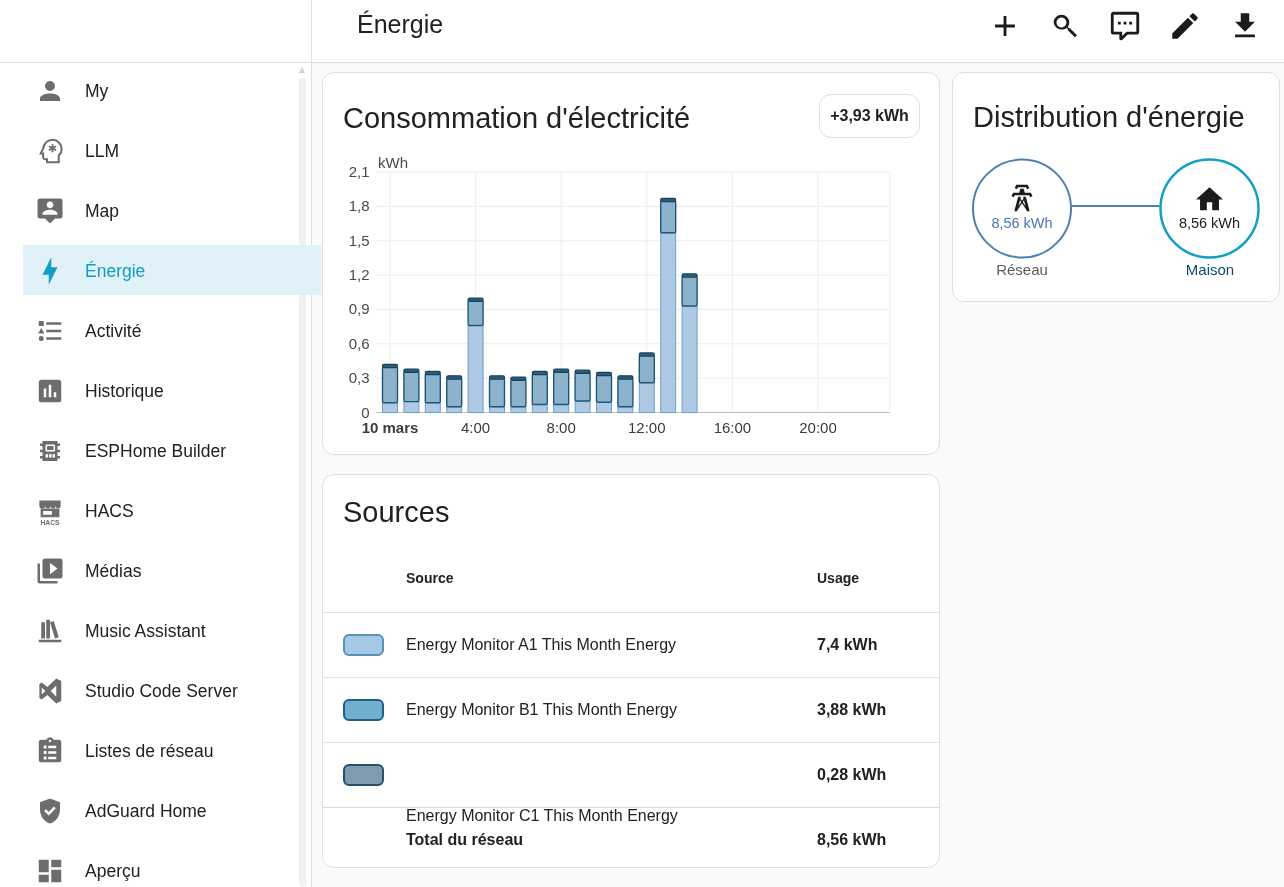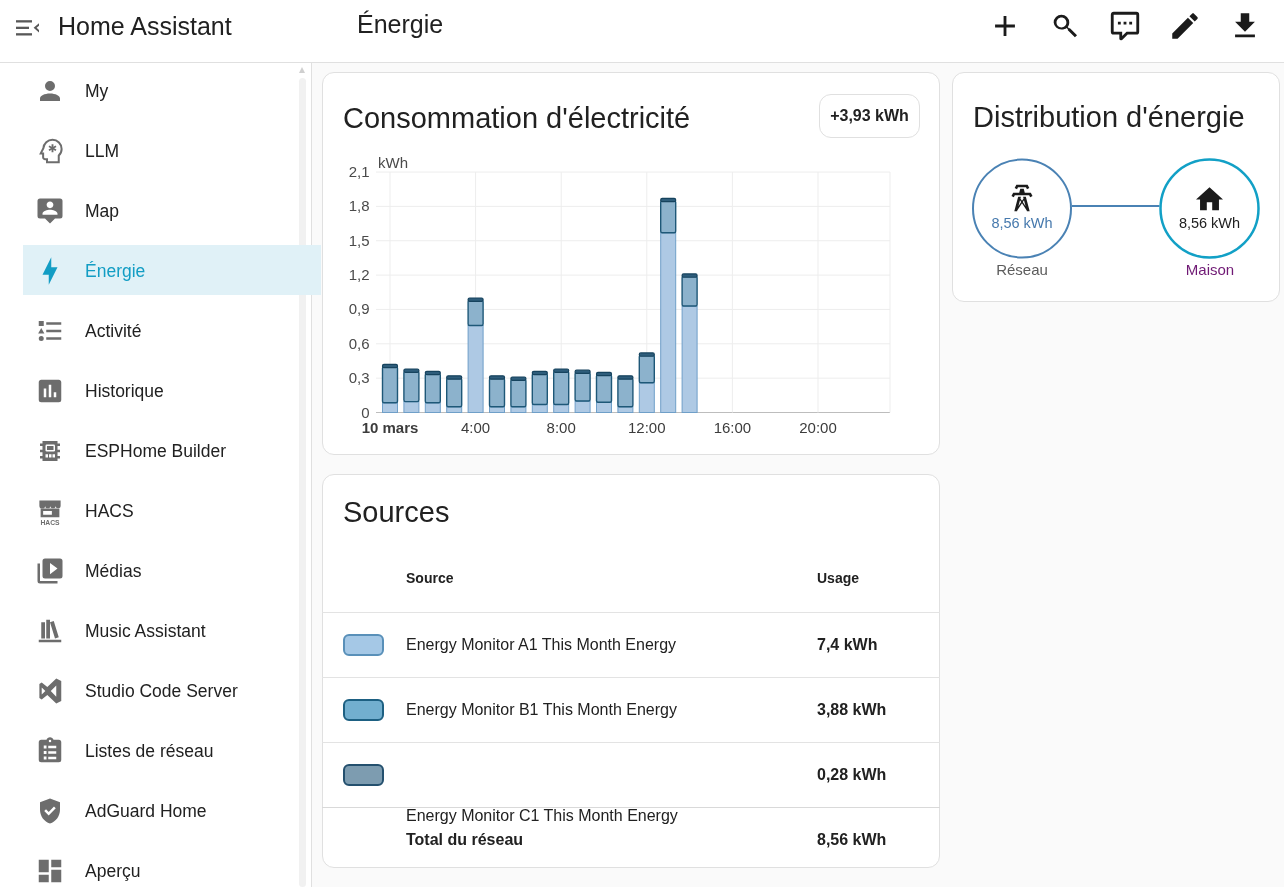--- a/index.html
+++ b/index.html
@@ -57,31 +57,20 @@
 <svg class="tbicon" style="left:1168px" viewBox="0 0 24 24">
     <path fill="#1b1b1b" d="M20.71,7.04C21.1,6.65 21.1,6 20.71,5.63L18.37,3.29C18,2.9 17.35,2.9 16.96,3.29L15.12,5.12L18.87,8.87M3,17.25V21H6.75L17.81,9.93L14.06,6.18L3,17.25Z"></path>
   </svg>
 <svg class="tbicon" style="left:1228px" viewBox="0 0 24 24">
     <path fill="#1b1b1b" d="M5,20H19V18H5M19,9H15V3H9V9H5L12,16L19,9Z"></path>
   </svg>
 
 <div id="sidebar">
   <div id="sbthumb"></div>
   <div id="sbarrow"></div>
-  <div id="sbheader">
-    <svg style="position:absolute;left:14px;top:16px" width="26" height="24" viewBox="0 0 26 24">
-      <g fill="#585858">
-          <rect x="2" y="4.2" width="16" height="2.3"></rect>
-          <rect x="2" y="10.7" width="13" height="2.3"></rect>
-          <rect x="2" y="17.2" width="16" height="2.3"></rect>
-      <path d="M25,7.2 L19.6,11.85 L25,16.5 L25,14 L22.6,11.85 L25,9.7 Z"></path>
-        </g>
-    </svg>
-    <div id="sbtitle">Home Assistant</div>
-  </div>
   <div id="menulist">
       <div class="mi" style="top:61px">
         <svg class="micon" viewBox="0 0 24 24" fill="#6d6d6d">
           <path d="M12,4A4,4 0 0,1 16,8A4,4 0 0,1 12,12A4,4 0 0,1 8,8A4,4 0 0,1 12,4M12,14C16.42,14 20,15.79 20,18V20H4V18C4,15.79 7.58,14 12,14Z"></path>
         </svg>
         <div class="mtext">My</div>
       </div>
       <div class="mi" style="top:121px">
         <svg class="micon" viewBox="0 0 24 24" fill="#6d6d6d">
           <path fill="none" stroke="#6d6d6d" stroke-width="1.6" d="M14,3 a7.3,7.3 0 0 1 7.3,7.3 c0,2.1 -0.9,4 -2.3,5.35 L19,21 H9.6 v-2.5 H8.1 a1.6,1.6 0 0 1 -1.6,-1.6 v-3 H4.6 l2.1,-4.1 A7.3,7.3 0 0 1 14,3 Z"></path>
@@ -298,13 +287,13 @@
     <g transform="translate(54,52) scale(1.333)">
       <path fill="#1b1b1b" d="M8.28,5.45L6.5,4.55L7.76,2H16.23L17.5,4.55L15.72,5.44L15,4H9L8.28,5.45M18.62,8H14.09L13.3,5H10.7L9.91,8H5.38L4.1,10.55L5.89,11.44L6.62,10H17.38L18.1,11.45L19.89,10.56L18.62,8M17.77,22H15.7L15.46,21.1L12,15.9L8.53,21.1L8.3,22H6.23L9.12,11H11.19L10.83,12.35L12,14.1L13.16,12.35L12.81,11H14.88L17.77,22M11.4,15L10.5,13.65L9.32,18.13L11.4,15M14.68,18.12L13.5,13.64L12.6,15L14.68,18.12Z"></path>
     </g>
     <g transform="translate(241.3,53.30000000000001) scale(1.35)">
       <path fill="#1b1b1b" d="M10,20V14H14V20H19V12H22L12,3L2,12H5V20H10Z"></path>
     </g>
     <text x="70" y="98" font-size="14.5" fill="#4679ad" text-anchor="middle">8,56 kWh</text>
     <text x="257.5" y="98" font-size="14.5" fill="#212121" text-anchor="middle" font-weight="500">8,56 kWh</text>
   </svg>
 <div style="position:absolute; left:972px; top:261px; width:100px; text-align:center; font-size:15px; color:#5c5c5c;">Réseau</div>
-<div style="position:absolute; left:1160px; top:261px; width:100px; text-align:center; font-size:15px; color:#701a75;">Maison</div>
+<div style="position:absolute; left:1160px; top:261px; width:100px; text-align:center; font-size:15px; color:#0c4a6e;">Maison</div>
 
 </body></html>

